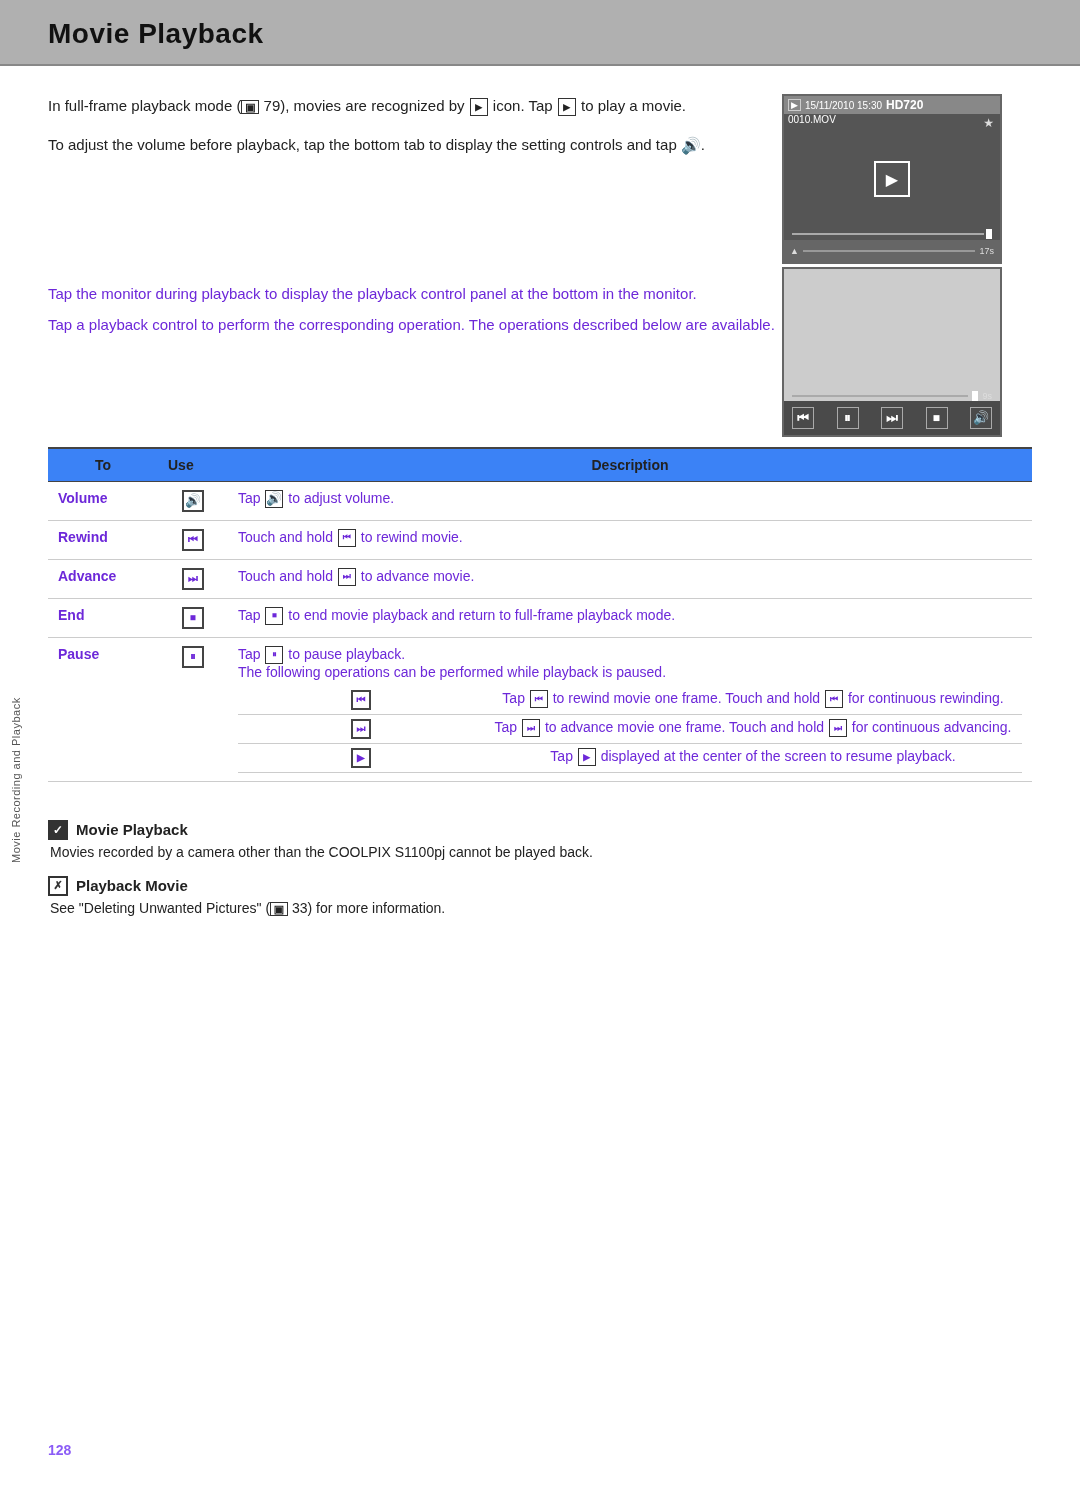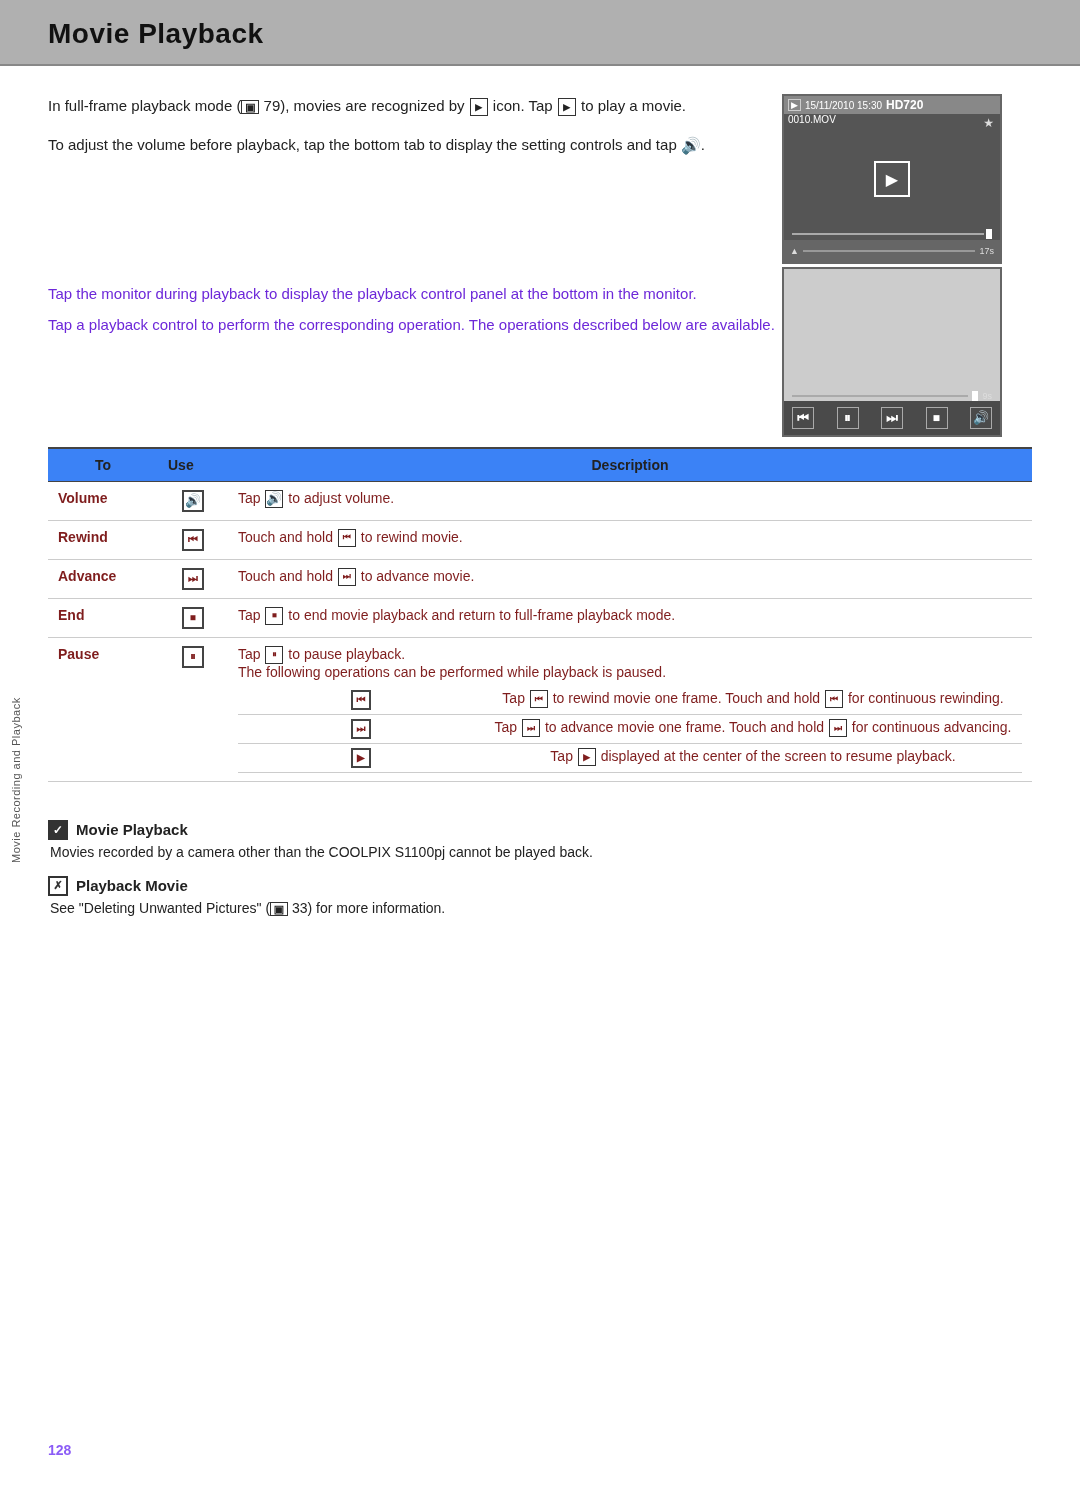--- a/index.html
+++ b/index.html
@@ -237,21 +237,21 @@
     }
     .main-table thead th:nth-child(3) {
       text-align: center;
     }
     .main-table tbody tr {
       border-bottom: 1px solid #ccc;
     }
     .main-table tbody td {
       padding: 8px 10px;
       vertical-align: top;
-      color: #7f1d1d;
+      color: #6d28d9;
     }
     .main-table tbody td:first-child {
       font-weight: 700;
       text-align: left;
       width: 110px;
     }
     .main-table tbody td:nth-child(2) {
       text-align: center;
       width: 70px;
     }

